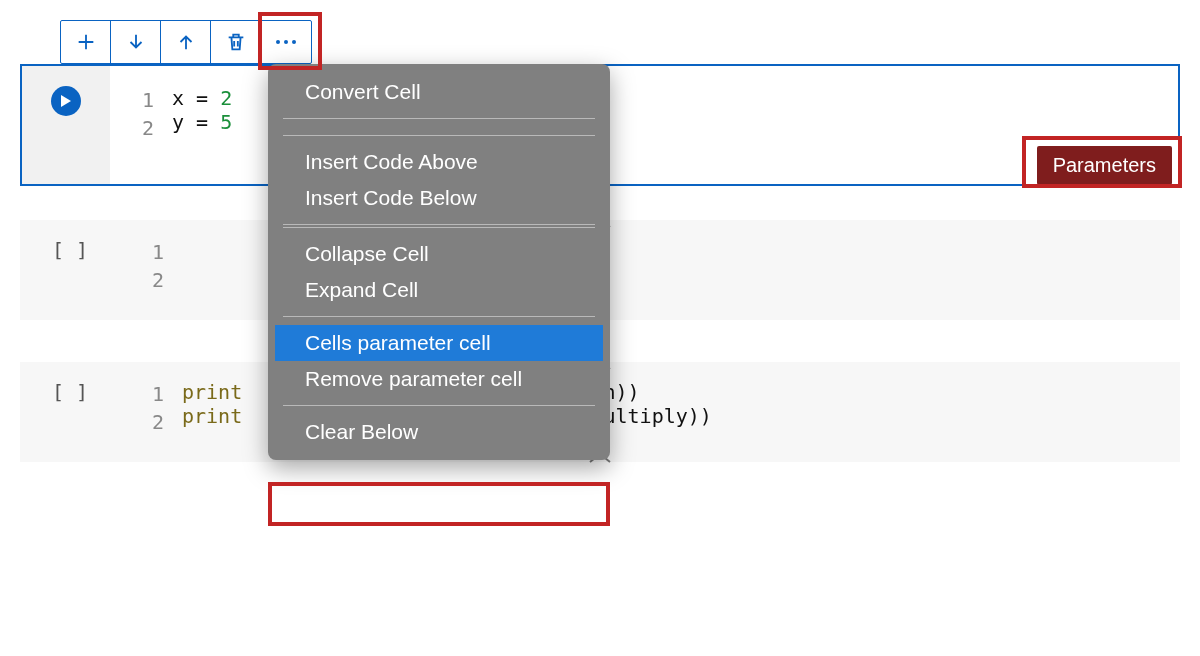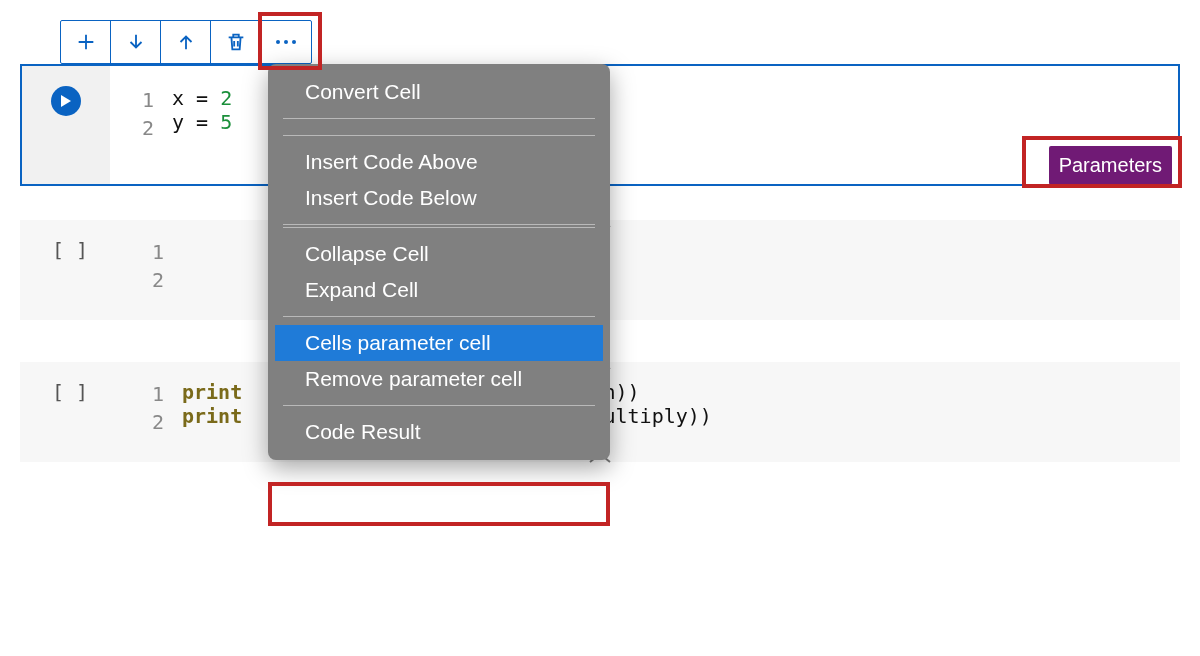--- a/index.html
+++ b/index.html
@@ -86,37 +86,37 @@
   .cell2 { top: 220px; height: 100px; }
   .cell3 { top: 362px; height: 100px; }
   .cell-generic .prompt {
     width: 100px;
     display:flex; align-items:flex-start; justify-content:center;
     padding-top: 18px;
     color:#555; font-size:20px;
   }
   .cell-generic .line-nums { padding-top: 18px; }
   .cell-generic .code-area { padding-top: 18px; }
-  .fn-name { color: #7a6a1a; font-weight: bold; }
+  .fn-name { color: #7a6a1a; }
 
   .chevron {
     position:absolute; top:-8px; left:50%; transform:translateX(-50%);
     color:#7a7a7a; font-size:20px;
     cursor:pointer;
   }
   .chevron svg { stroke:#7a7a7a; stroke-width:2; fill:none; }
 
   
   .param-badge {
     position: absolute;
     right: 28px;
     top: 146px;
-    background: #701a75;
+    background: #7f1d1d;
     color: #fff;
-    padding: 8px 10px;
+    padding: 8px 16px;
     font-size: 20px;
     border-radius: 2px;
     z-index: 6;
   }
 
   
   .menu {
     position: absolute;
     top: 64px;
     left: 268px;
@@ -251,17 +251,17 @@
     <div class="item">Collapse Cell</div>
     <div class="item">Expand Cell</div>
   </div>
   <hr>
   <div class="grp">
     <div class="item selected">Cells parameter cell</div>
     <div class="item">Remove parameter cell</div>
   </div>
   <hr>
   <div class="grp">
-    <div class="item">Code Result</div>
+    <div class="item">Clear Below</div>
   </div>
 </div>
 
 <div class="hl-borders" style="top:482px; left:268px; width:342px; height:44px;"></div>
 
 </body></html>

